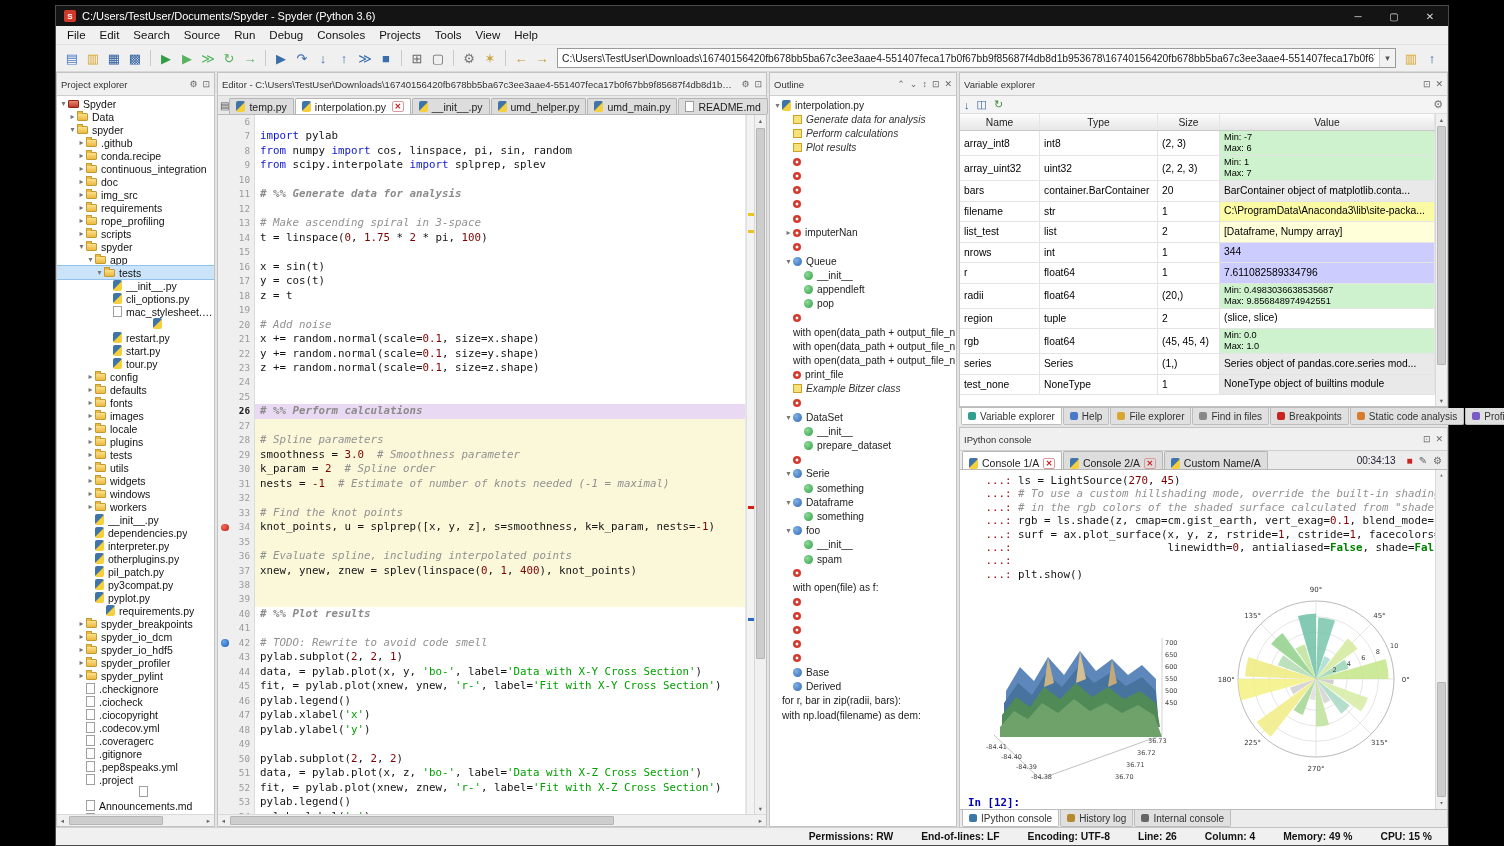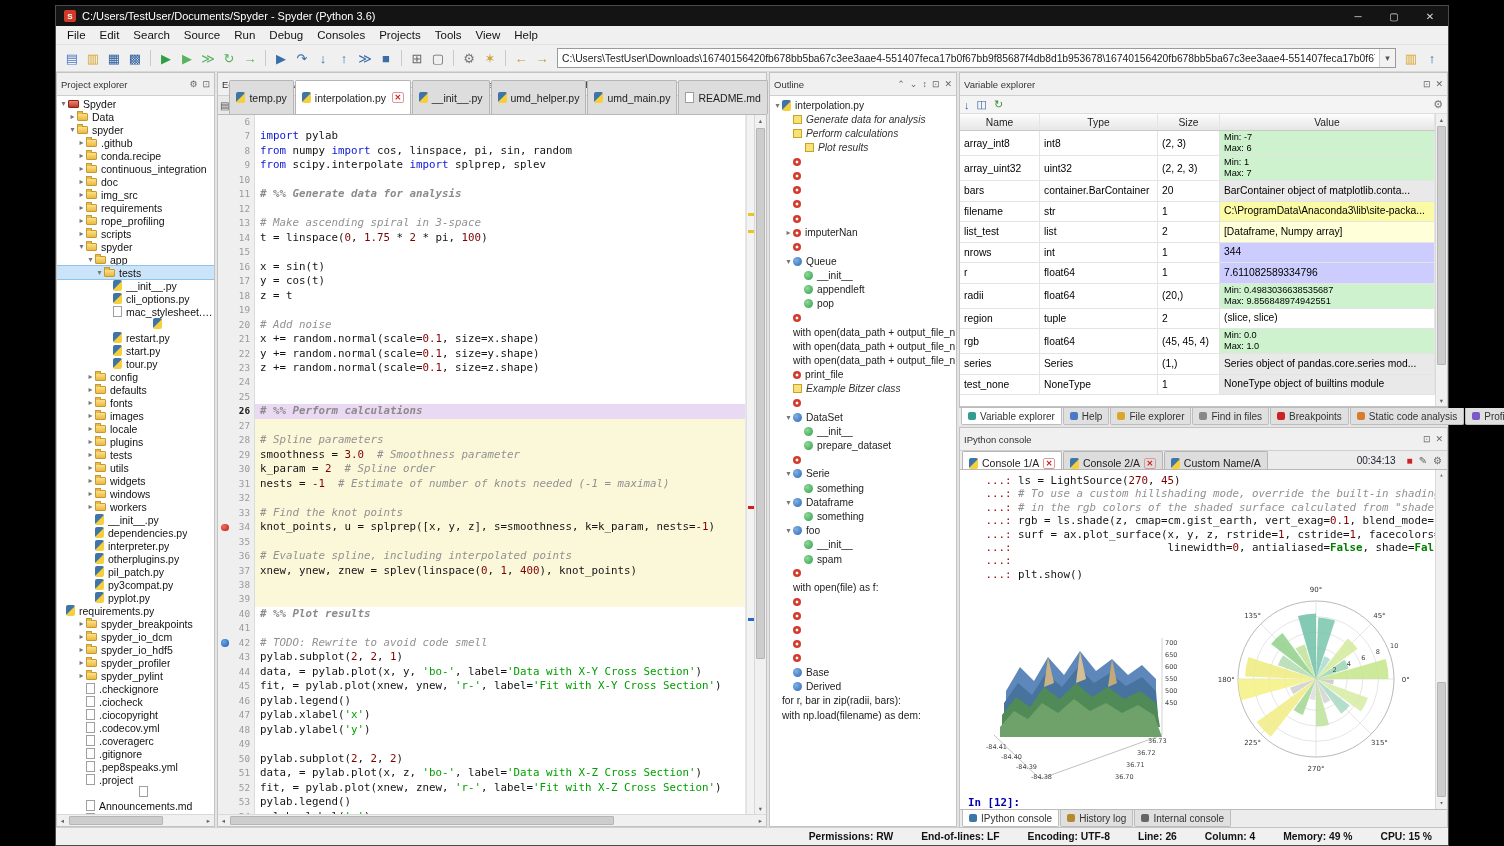--- a/index.html
+++ b/index.html
@@ -37,21 +37,21 @@
 .ico{flex:0 0 auto;margin-right:4px}
 .ico-folder,.ico-project{width:11px;height:8px;background:linear-gradient(#fbe08a,#edb93f);border:1px solid #c29b35;border-radius:1px;position:relative}
 .ico-folder::before{content:"";position:absolute;left:-1px;top:-3px;width:4px;height:2px;background:#edb93f;border:1px solid #c29b35;border-bottom:none}
 .ico-project{background:linear-gradient(#e98973,#c0392b);border-color:#8e2518}
 .ico-pyfile{width:9px;height:11px;border-radius:2px;background:linear-gradient(135deg,#3f74a8 49%,#f5d03c 51%)}
 .ico-file{width:9px;height:11px;background:#fff;border:1px solid #9f9f9f}
 .tlabel{overflow:hidden;text-overflow:ellipsis}
 
 .tabbar{height:19px;background:#e9e9e9;display:flex;align-items:flex-end;padding:0 2px;border-bottom:1px solid #b8b8b8;flex:0 0 auto}
 .side-btn{width:16px;height:16px;font-size:10px;color:#555;display:flex;align-items:center;justify-content:center;margin-bottom:1px}
-.etab{height:34px;display:flex;align-items:center;gap:4px;padding:0 6px;font-size:10.5px;background:#ddd;border:1px solid #b5b5b5;border-bottom:none;border-radius:2px 2px 0 0;margin-right:1px;color:#222;white-space:nowrap}
+.etab{height:16px;display:flex;align-items:center;gap:4px;padding:0 6px;font-size:10.5px;background:#ddd;border:1px solid #b5b5b5;border-bottom:none;border-radius:2px 2px 0 0;margin-right:1px;color:#222;white-space:nowrap}
 .etab.active{background:#fff}
 .etab .ico{margin-right:0}
 .etab-x{color:#c22;font-size:8px;font-weight:bold;border:1px solid #d99;border-radius:2px;padding:0 1.5px;line-height:9px;margin-left:2px}
 .code-wrap{flex:1;position:relative;overflow:hidden;background:#fff}
 #code-lines{position:absolute;left:0;right:20px;top:0;bottom:0;overflow:hidden}
 .cl{display:flex;height:14.47px;font-family:"DejaVu Sans Mono",monospace;font-size:10.8px;line-height:14.47px;white-space:pre}
 .gut{flex:0 0 37px;background:#efefef;border-right:1px solid #dcdcdc;text-align:right;position:relative;color:#9a9a9a;font-size:9.3px;padding-right:4px;font-family:"DejaVu Sans Mono",monospace}
 .cl-cur .gut{color:#222;font-weight:bold}
 .mark{position:absolute;left:3px;top:3.5px;width:7.5px;height:7.5px;border-radius:50%}
 .mark-bp{background:radial-gradient(circle at 35% 35%,#f36d5d,#c01810)}
@@ -387,21 +387,21 @@
           <div class="trow" style="padding-left: 29px;">
             <span class="arrow"></span>
             <span class="ico ico-pyfile"></span>
             <span class="tlabel">py3compat.py</span>
           </div>
           <div class="trow" style="padding-left: 29px;">
             <span class="arrow"></span>
             <span class="ico ico-pyfile"></span>
             <span class="tlabel">pyplot.py</span>
           </div>
-          <div class="trow" style="">
+          <div class="trow" style="padding-left: 29px; margin-left: 11px;">
             <span class="arrow"></span>
             <span class="ico ico-pyfile"></span>
             <span class="tlabel">requirements.py</span>
           </div>
           <div class="trow" style="padding-left: 20px;">
             <span class="arrow">▸</span>
             <span class="ico ico-folder"></span>
             <span class="tlabel">spyder_breakpoints</span>
           </div>
           <div class="trow" style="padding-left: 20px;">
@@ -611,21 +611,21 @@
           <div class="orow it" style="padding-left: 14px;">
             <span class="arrow"></span>
             <span class="oi oi-cell"></span>
             <span class="olabel">Generate data for analysis</span>
           </div>
           <div class="orow it" style="padding-left: 14px;">
             <span class="arrow"></span>
             <span class="oi oi-cell"></span>
             <span class="olabel">Perform calculations</span>
           </div>
-          <div class="orow it" style="padding-left: 26px;">
+          <div class="orow it" style="padding-left: 14px;">
             <span class="arrow"></span>
             <span class="oi oi-cell"></span>
             <span class="olabel">Plot results</span>
           </div>
           <div class="orow" style="padding-left: 14px;">
             <span class="arrow"></span>
             <span class="oi oi-dot"></span>
             <span class="olabel"></span>
           </div>
           <div class="orow" style="padding-left: 14px;">

